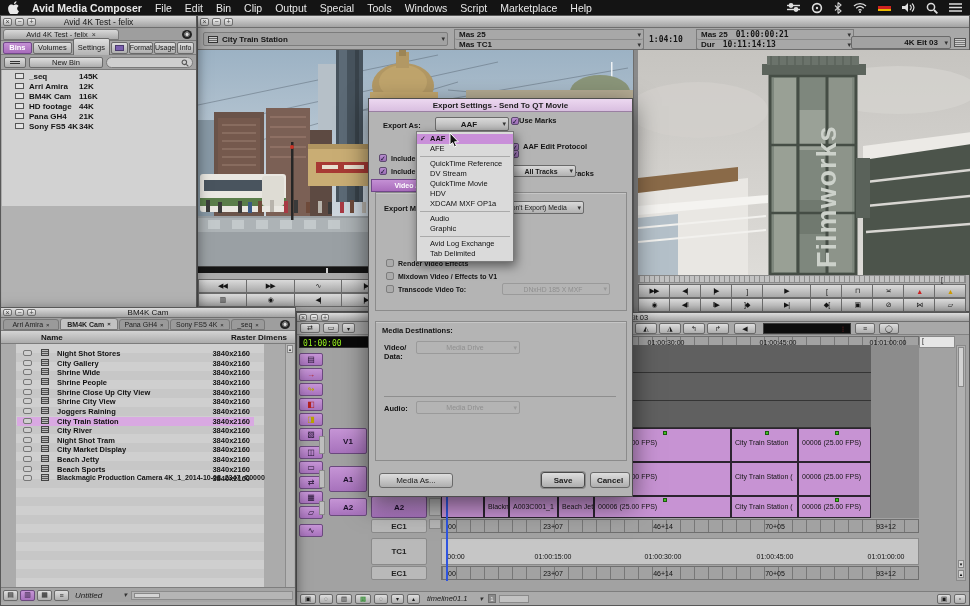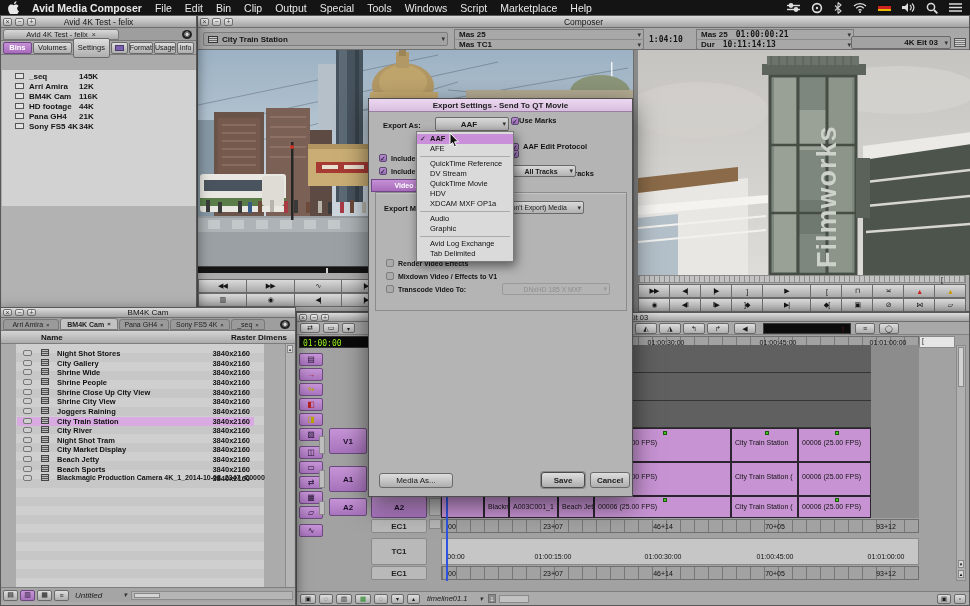--- a/index.html
+++ b/index.html
@@ -171,20 +171,34 @@
       <div class="btn3d" style="width:26px;height:12px;font-size:7px;">
           <span>Format</span>
         </div>
       <div class="btn3d" style="width:23px;height:12px;font-size:7px;">
           <span>Usage</span>
         </div>
       <div class="btn3d" style="width:18px;height:12px;font-size:7px;">
           <span>Info</span>
         </div>
     </div>
+    <div class="abs" style="left:0;top:39px;width:100%;height:15px;background:#a2a2a2;border-bottom:1px solid #7c7c7c;display:flex;align-items:center;padding:0 3px;gap:3px;">
+      <div class="btn3d" style="width:22px;height:11px;">
+          <span style="display:block;width:10px;border-top:3px double #333;"></span>
+        </div>
+      <div class="btn3d" style="width:74px;height:11px;font-size:7.5px;">
+          <span>New Bin</span>
+        </div>
+      <div style="flex:1;height:11px;background:#cfcfcf;border:1px solid #7a7a7a;border-radius:6px;position:relative;">
+        <svg width="8" height="8" viewBox="0 0 12 12" style="position:absolute;right:3px;top:1px;">
+            <circle cx="5" cy="5" r="3.4" fill="none" stroke="#555" stroke-width="1.6"></circle>
+            <line x1="8" y1="8" x2="11" y2="11" stroke="#555" stroke-width="1.8"></line>
+          </svg>
+      </div>
+    </div>
     <div class="abs" style="left:1px;top:54px;width:194px;height:136px;background:#d2d2d2;">
       <div class="brow" style="top:2px;">
           <span class="abs" style="left:12px;top:1px;width:9px;height:6px;border:1px solid #555;background:#e2e2e2;"></span>
           <span class="abs sf" style="left:26px;">_seq</span>
           <span class="abs sf" style="left:76px;">145K</span>
         </div>
       <div class="brow" style="top:12px;">
           <span class="abs" style="left:12px;top:1px;width:9px;height:6px;border:1px solid #555;background:#e2e2e2;"></span>
           <span class="abs sf" style="left:26px;">Arri Amira</span>
           <span class="abs sf" style="left:76px;">12K</span>
@@ -211,21 +225,20 @@
         </div>
     </div>
     <div class="abs" style="left:1px;top:190px;width:194px;height:103px;background:#b2b2b2;"></div>
   </div>
 
   <div class="win" style="left:197px;top:15px;width:773px;height:297px;z-index:1;">
     <div class="tbar">
       <span class="wbtn wx"></span>
       <span class="wbtn wm"></span>
       <span class="wbtn wp"></span>
-      <span class="ttl">Composer</span>
     </div>
 
     <div class="abs" style="left:0;top:12px;width:100%;height:22px;background:#a8a8a8;border-bottom:1px solid #6f6f6f;">
       <div class="dd" style="position:absolute;left:5px;top:4px;width:245px;height:14px;background:#a2a2a2;border-color:#7c7c7c;">
         <span style="width:10px;height:7px;border:1px solid #333;background:repeating-linear-gradient(#ccc 0,#ccc 1px,#666 1px,#666 2px);margin-right:4px;"></span>
         <span class="sf">City Train Station</span>
       </div>
       <div class="abs" style="left:256px;top:1px;width:190px;height:20px;border:1px solid #7c7c7c;">
         <div class="dd" style="height:10px;border:none;border-bottom:1px solid #8c8c8c;background:#a8a8a8;">
             <span class="sf">Mas 25</span>
@@ -883,20 +896,33 @@
       </div>
       <div class="abs" style="left:10px;top:92px;display:flex;align-items:center;gap:4px;">
         <span class="cb off"></span>
           <span class="dlg-lbl" style="position:static;font-size:7px;">Transcode Video To:</span>
       </div>
       <div class="dd dis" style="position:absolute;left:126px;top:90px;width:108px;height:12px;justify-content:center;font-size:6.8px;">
         <span>DNxHD 185 X MXF</span>
       </div>
     </div>
 
+    <div class="grp" style="left:6px;top:222px;width:252px;height:140px;">
+      <span class="dlg-lbl" style="left:6px;top:4px;">Media Destinations:</span>
+      <span class="dlg-lbl" style="left:8px;top:21px;">Video/</span>
+      <span class="dlg-lbl" style="left:8px;top:30px;">Data:</span>
+      <div class="dd dis" style="position:absolute;left:40px;top:19px;width:104px;height:13px;justify-content:center;font-size:7px;">
+        <span>Media Drive</span>
+      </div>
+      <div class="abs" style="left:8px;top:74px;width:232px;height:1px;background:#8e8e8e;"></div>
+      <span class="dlg-lbl" style="left:8px;top:82px;">Audio:</span>
+      <div class="dd dis" style="position:absolute;left:40px;top:79px;width:104px;height:13px;justify-content:center;font-size:7px;">
+        <span>Media Drive</span>
+      </div>
+    </div>
     <div class="btn3d" style="position:absolute;left:10px;top:374px;width:74px;height:15px;border-radius:3px;">
         <span>Media As...</span>
       </div>
     <div class="btn3d" style="position:absolute;left:172px;top:373px;width:44px;height:16px;border-radius:3px;border-color:#4a4a4a;box-shadow:0 0 0 1px #8a8a8a;">
         <span style="font-weight:bold;">Save</span>
       </div>
     <div class="btn3d" style="position:absolute;left:221px;top:373px;width:40px;height:16px;border-radius:3px;">
         <span style="font-weight:bold;">Cancel</span>
       </div>
 

